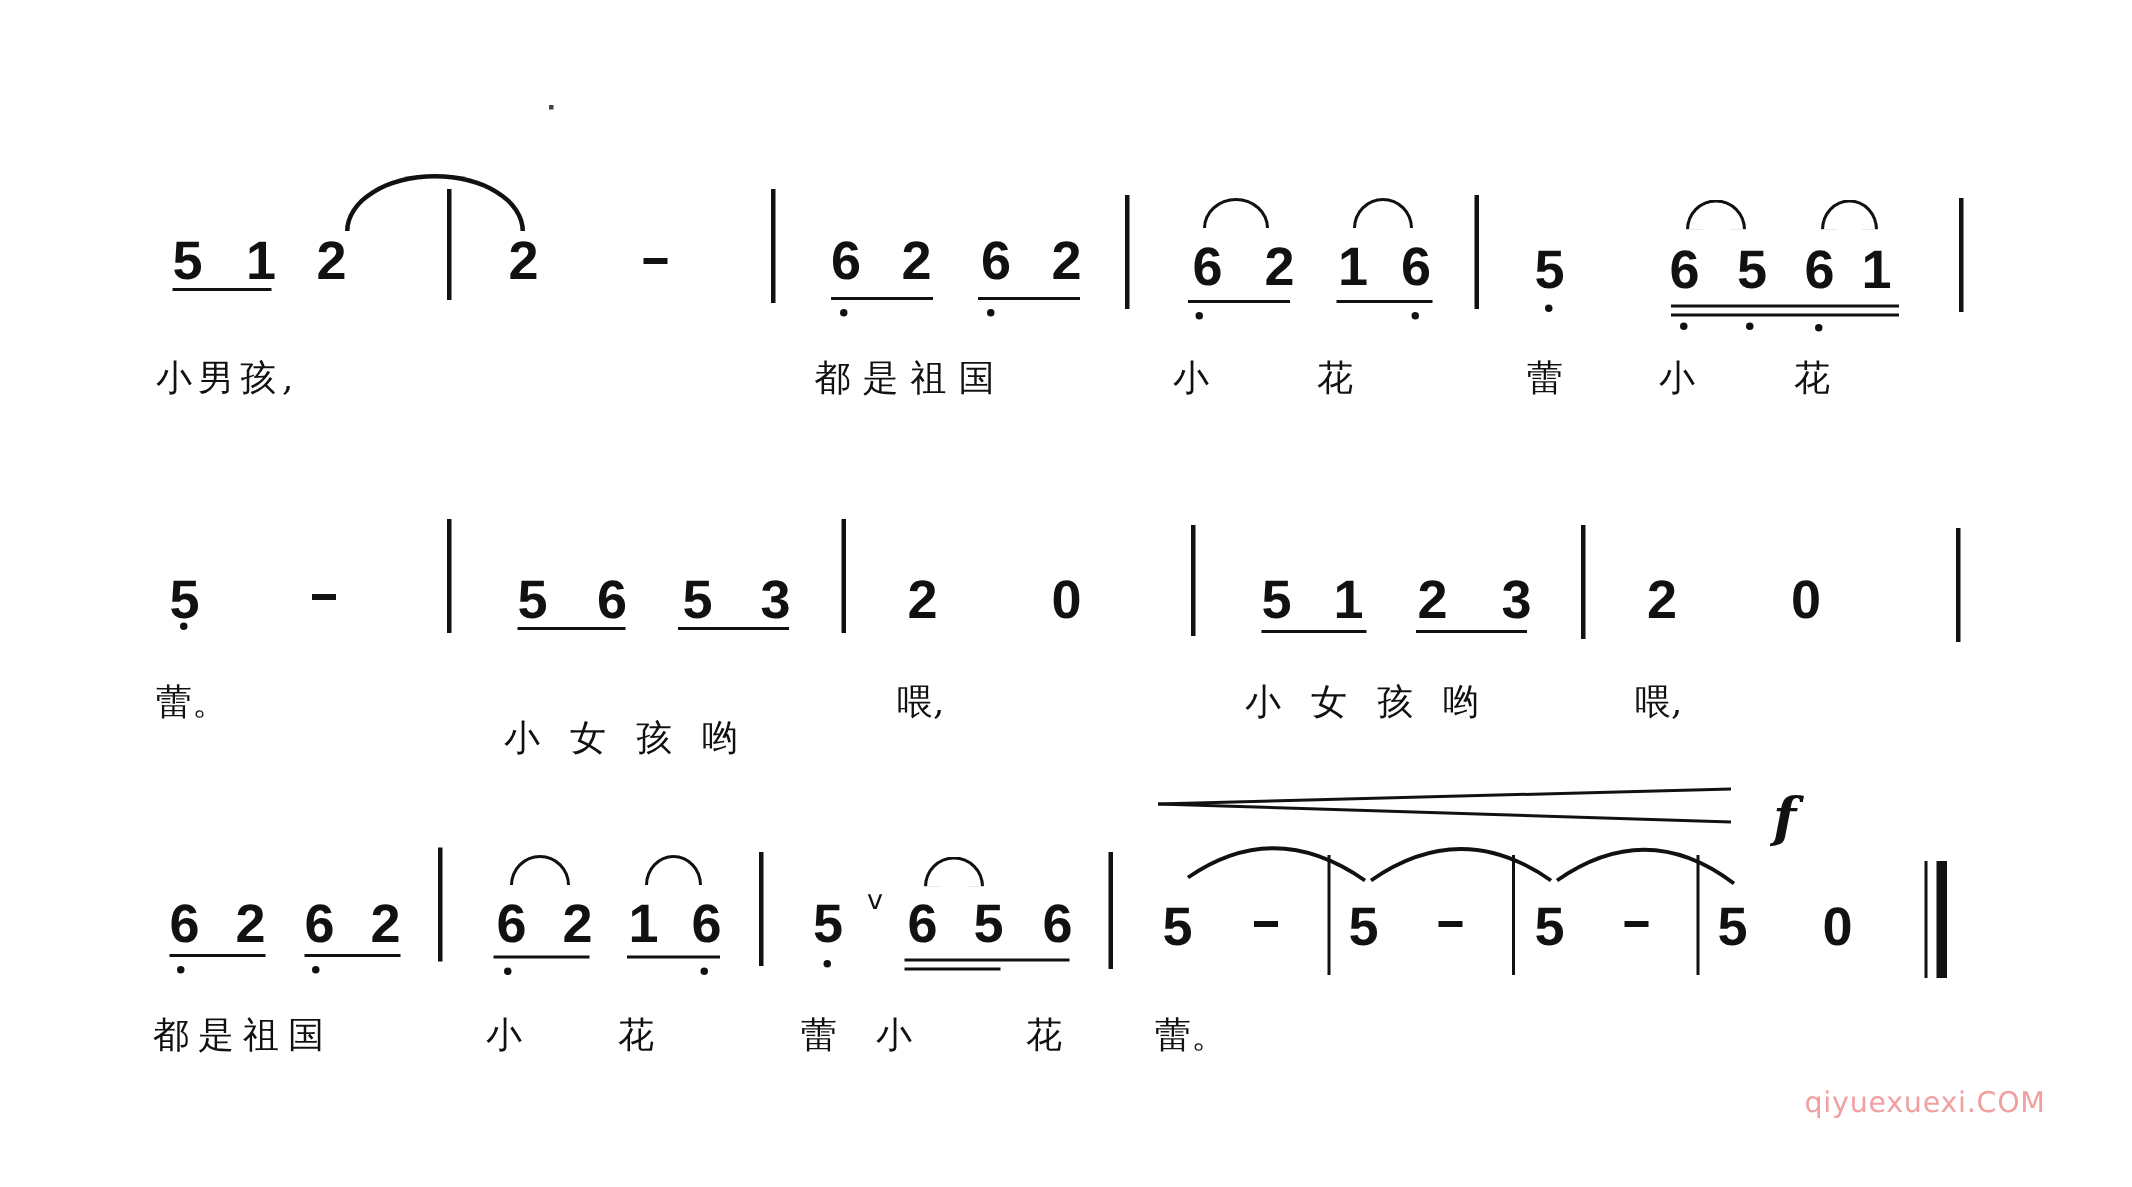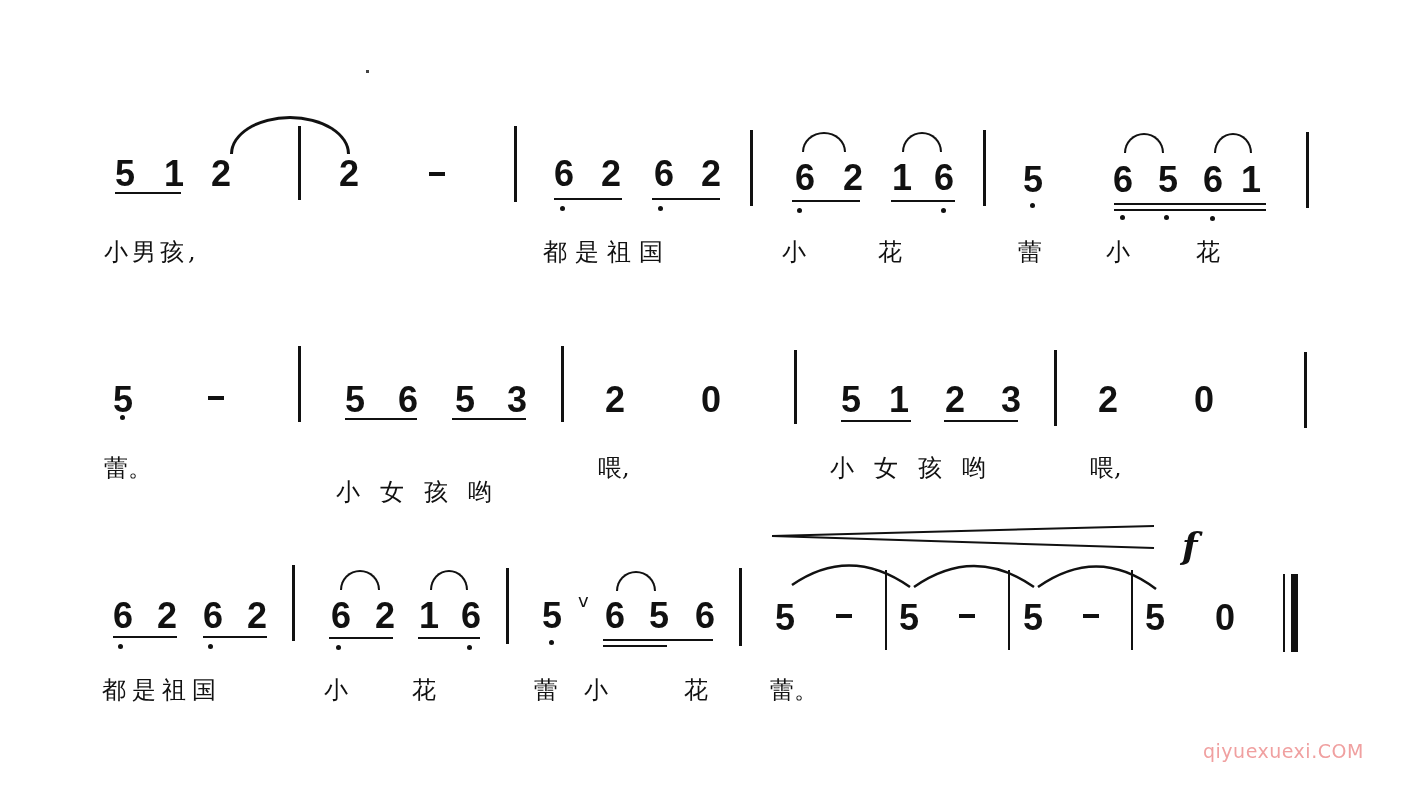--- a/index.html
+++ b/index.html
@@ -173,13 +173,13 @@
   <span class="lyric" style="left:102px;top:670px;letter-spacing:6px">都是祖国</span>
   <span class="lyric" style="left:324px;top:670px">小</span>
   <span class="lyric" style="left:412px;top:670px">花</span>
   <span class="lyric" style="left:534px;top:670px;letter-spacing:26px">蕾小</span>
   <span class="lyric" style="left:684px;top:670px">花</span>
   <span class="lyric" style="left:770px;top:670px">蕾。</span>
 </div>
 
 <div class="abs" style="left:366px;top:70px;width:3px;height:3px;background:#444"></div>
 
-<span class="watermark" style="left:1203px;top:740px">qiyuexuexi.COM</span>
+<span class="watermark" style="left:1203px;top:724px">qiyuexuexi.COM</span>
 
 </body></html>

